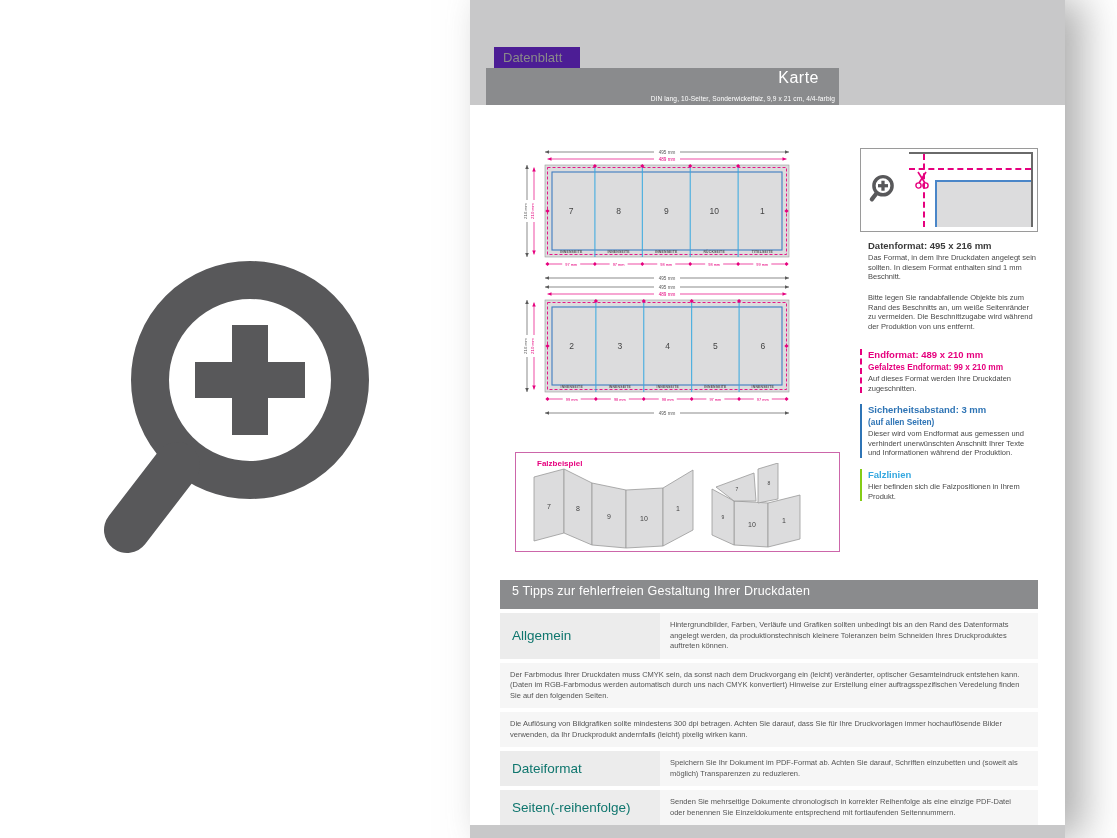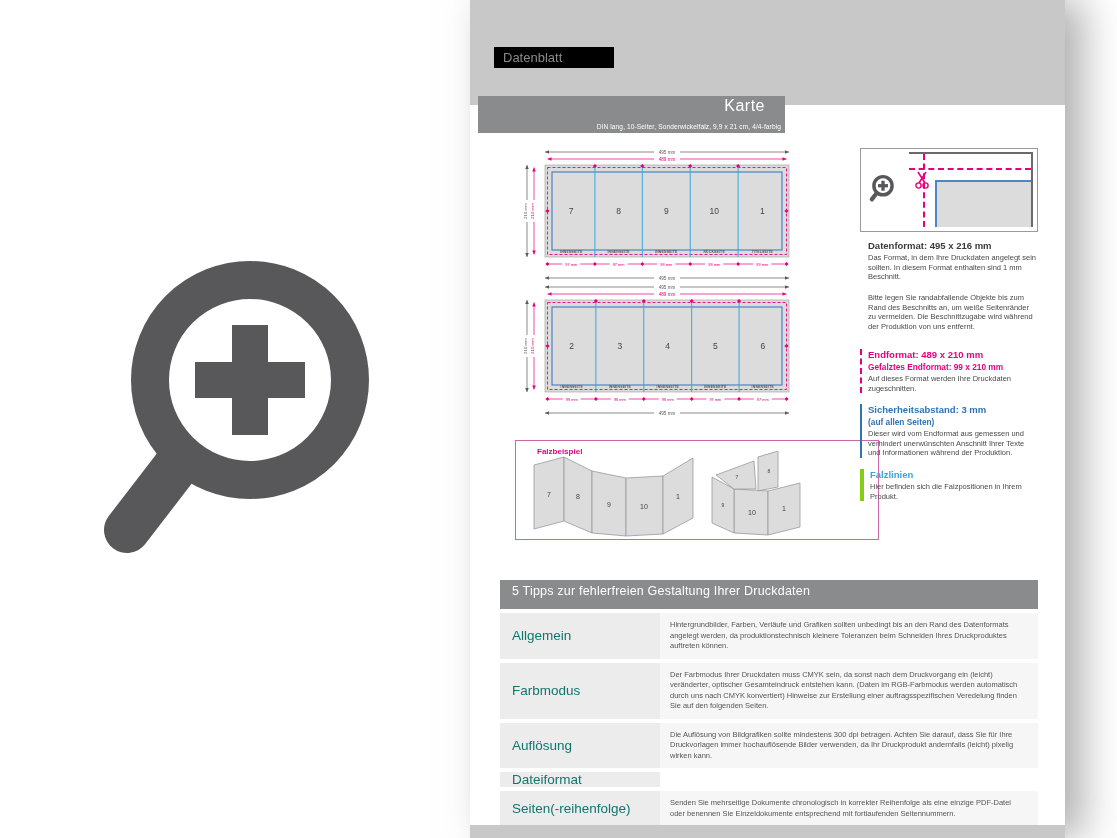--- a/index.html
+++ b/index.html
@@ -6,27 +6,27 @@
             font-family:"Liberation Sans",sans-serif;}
   .stage{position:relative;width:1117px;height:838px;}
   
   .preview{position:absolute;left:0;top:0;width:470px;height:838px;background:#fff;}
   .big-zoom{position:absolute;left:85px;top:240px;cursor:pointer;}
   
   .page{position:absolute;left:470px;top:0;width:595px;height:838px;background:#fff;
         box-shadow:18px 0 38px rgba(110,110,110,.55);}
   .band-top{position:absolute;left:0;top:0;width:595px;height:105px;background:#c8c8c9;}
   .band-bottom{position:absolute;left:0;top:825px;width:595px;height:13px;background:#c8c8c9;}
-  .tab{position:absolute;left:24px;top:47px;width:120px;height:21px;background:#000000;
+  .tab{position:absolute;left:24px;top:47px;width:86px;height:21px;background:#4c1d95;
        color:#8a8a8a;font-size:13px;line-height:21px;padding-left:9px;box-sizing:border-box;}
-  .titlebar{position:absolute;left:8px;top:68px;width:307px;height:37px;background:#8a8b8d;color:#fff;margin-top:28px;}
+  .titlebar{position:absolute;left:16px;top:68px;width:353px;height:37px;background:#8a8b8d;color:#fff;}
   .title{position:absolute;right:20px;top:1px;font-size:16px;letter-spacing:.5px;}
   .subtitle{position:absolute;right:4px;bottom:3px;font-size:6.6px;letter-spacing:.1px;}
   
-  .falzbox{position:absolute;left:45px;top:440px;width:364px;height:100px;background:#fff;
+  .falzbox{position:absolute;left:45px;top:452px;width:325px;height:100px;background:#fff;
            border:1px solid #cc66aa;box-sizing:border-box;}
   .falzlabel{position:absolute;left:21px;top:6px;color:#e6007e;font-size:8px;font-weight:bold;}
   .falzsvg{position:absolute;left:0;top:10px;}
   
   .sidebar{position:absolute;left:390px;top:148px;width:178px;}
   .infobox{position:relative;width:178px;height:84px;background:#fff;border:1px solid #9a9a9a;
            box-sizing:border-box;margin-bottom:8px;}
   .minipage{position:absolute;left:48px;top:3px;width:124px;height:75px;background:#fff;
             border-top:2px solid #6a6a6a;border-right:2px solid #6a6a6a;box-sizing:border-box;}
   .mp-dash-h{position:absolute;left:0;right:0;top:14px;border-top:2px dashed #e6007e;}
@@ -36,21 +36,21 @@
   .mp-scissors{position:absolute;left:6px;top:17px;}
   .mini-zoom{position:absolute;left:7px;top:24px;}
   .sb-sec{border-left:2px solid transparent;padding-left:6px;margin-bottom:11px;
           font-size:7.5px;line-height:1.28;color:#4a4a4a;}
   .sb-sec .h{font-size:9.5px;font-weight:bold;color:#3a3a3a;margin-bottom:1px;}
   .sb-sec .sh{font-size:8.3px;font-weight:bold;margin-bottom:1px;}
   .sec-end{border-left:2px dashed #e6007e;}
   .sec-end .h,.sec-end .sh{color:#e6007e;}
   .sec-safe{border-left:2px solid #2e74b5;}
   .sec-safe .h,.sec-safe .sh{color:#2e74b5;}
-  .sec-fold{border-left:4px solid #84cc16;}
+  .sec-fold{border-left:2px solid #84cc16;}
   .sec-fold .h{color:#35a8e0;}
   
   .tips{position:absolute;left:30px;top:580px;width:538px;}
   .tips-header{height:29px;background:#8a8b8d;color:#fff;font-size:12.5px;line-height:23px;
                padding-left:12px;letter-spacing:.2px;}
   .tip-row{display:flex;margin-top:4px;}
   .tip-label{width:160px;flex:none;background:#ececec;color:#0f766e;font-size:13.5px;
              display:flex;align-items:center;padding-left:12px;box-sizing:border-box;}
   .tip-text{flex:1;background:#f6f6f6;color:#555;font-size:7.5px;line-height:1.4;
             padding:7px 10px;box-sizing:border-box;}
@@ -303,29 +303,28 @@
       </div>
     </div>
 
     <div class="tips">
       <div class="tips-header">5 Tipps zur fehlerfreien Gestaltung Ihrer Druckdaten</div>
       <div class="tip-row">
         <div class="tip-label">Allgemein</div>
         <div class="tip-text">Hintergrundbilder, Farben, Verläufe und Grafiken sollten unbedingt bis an den Rand des Datenformats angelegt werden, da produktionstechnisch kleinere Toleranzen beim Schneiden Ihres Druckproduktes auftreten können.</div>
       </div>
       <div class="tip-row">
-        <div class="tip-label">Farbmodus</div>
         <div class="tip-text">Der Farbmodus Ihrer Druckdaten muss CMYK sein, da sonst nach dem Druckvorgang ein (leicht) veränderter, optischer Gesamteindruck entstehen kann. (Daten im RGB-Farbmodus werden automatisch durch uns nach CMYK konvertiert) Hinweise zur Erstellung einer auftragsspezifischen Veredelung finden Sie auf den folgenden Seiten.</div>
       </div>
       <div class="tip-row">
-        <div class="tip-label">Auflösung</div>
         <div class="tip-text">Die Auflösung von Bildgrafiken sollte mindestens 300 dpi betragen. Achten Sie darauf, dass Sie für Ihre Druckvorlagen immer hochauflösende Bilder verwenden, da Ihr Druckprodukt andernfalls (leicht) pixelig wirken kann.</div>
       </div>
       <div class="tip-row">
         <div class="tip-label">Dateiformat</div>
+        <div class="tip-text">Speichern Sie Ihr Dokument im PDF-Format ab. Achten Sie darauf, Schriften einzubetten und (soweit als möglich) Transparenzen zu reduzieren.</div>
       </div>
       <div class="tip-row">
         <div class="tip-label">Seiten(-reihenfolge)</div>
         <div class="tip-text">Senden Sie mehrseitige Dokumente chronologisch in korrekter Reihenfolge als eine einzige PDF-Datei oder benennen Sie Einzeldokumente entsprechend mit fortlaufenden Seitennummern.</div>
       </div>
     </div>
 
     <div class="band-bottom"></div>
   </div>
 </div>

